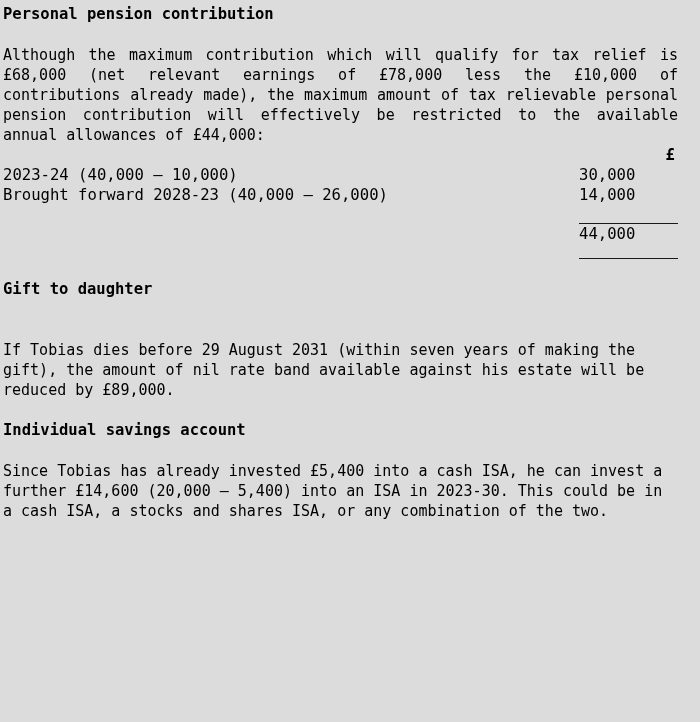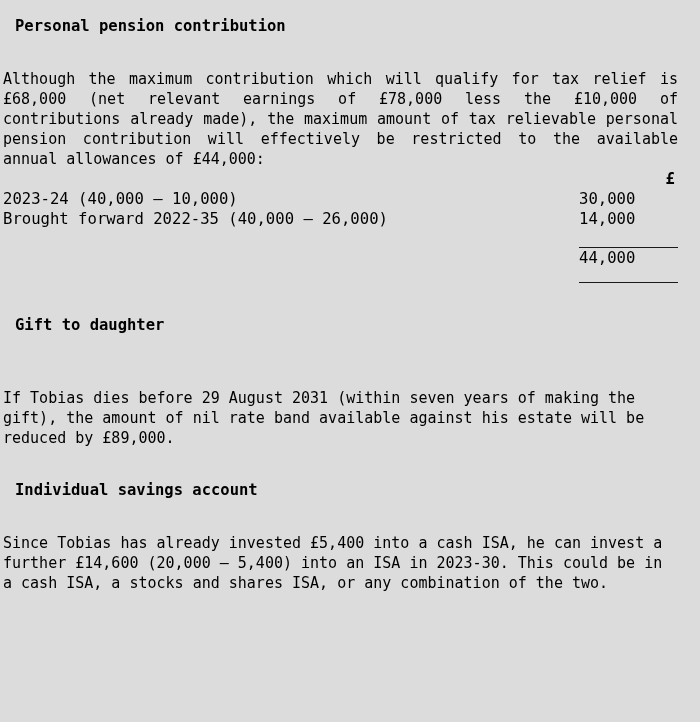--- a/index.html
+++ b/index.html
@@ -22,21 +22,21 @@
     box-sizing: border-box;
     position: relative;
   }
   .inner {
     padding: 4px 22px 0 3px;
   }
 
   h2.heading {
     font-size: 15.5px;
     font-weight: bold;
-    margin: 12px;
+    margin: 0;
     padding: 0;
     line-height: 20px;
     letter-spacing: 0px;
     white-space: pre;
   }
 
   p.body-para {
     font-size: 15px;
     line-height: 20px;
     margin: 0;
@@ -110,21 +110,21 @@
         <tbody>
           <tr class="currency-head-row">
             <td class="label"></td>
             <td class="amount-head">£</td>
           </tr>
           <tr>
             <td class="label">2023-24 (40,000 – 10,000)</td>
             <td class="amount">30,000</td>
           </tr>
           <tr>
-            <td class="label">Brought forward 2022-35 (40,000 – 26,000)</td>
+            <td class="label">Brought forward 2028-23 (40,000 – 26,000)</td>
             <td class="amount">14,000</td>
           </tr>
           <tr class="rule-spacer">
             <td class="label"></td>
             <td class="amount"></td>
           </tr>
           <tr>
             <td class="label"></td>
             <td class="amount total">44,000</td>
           </tr>

